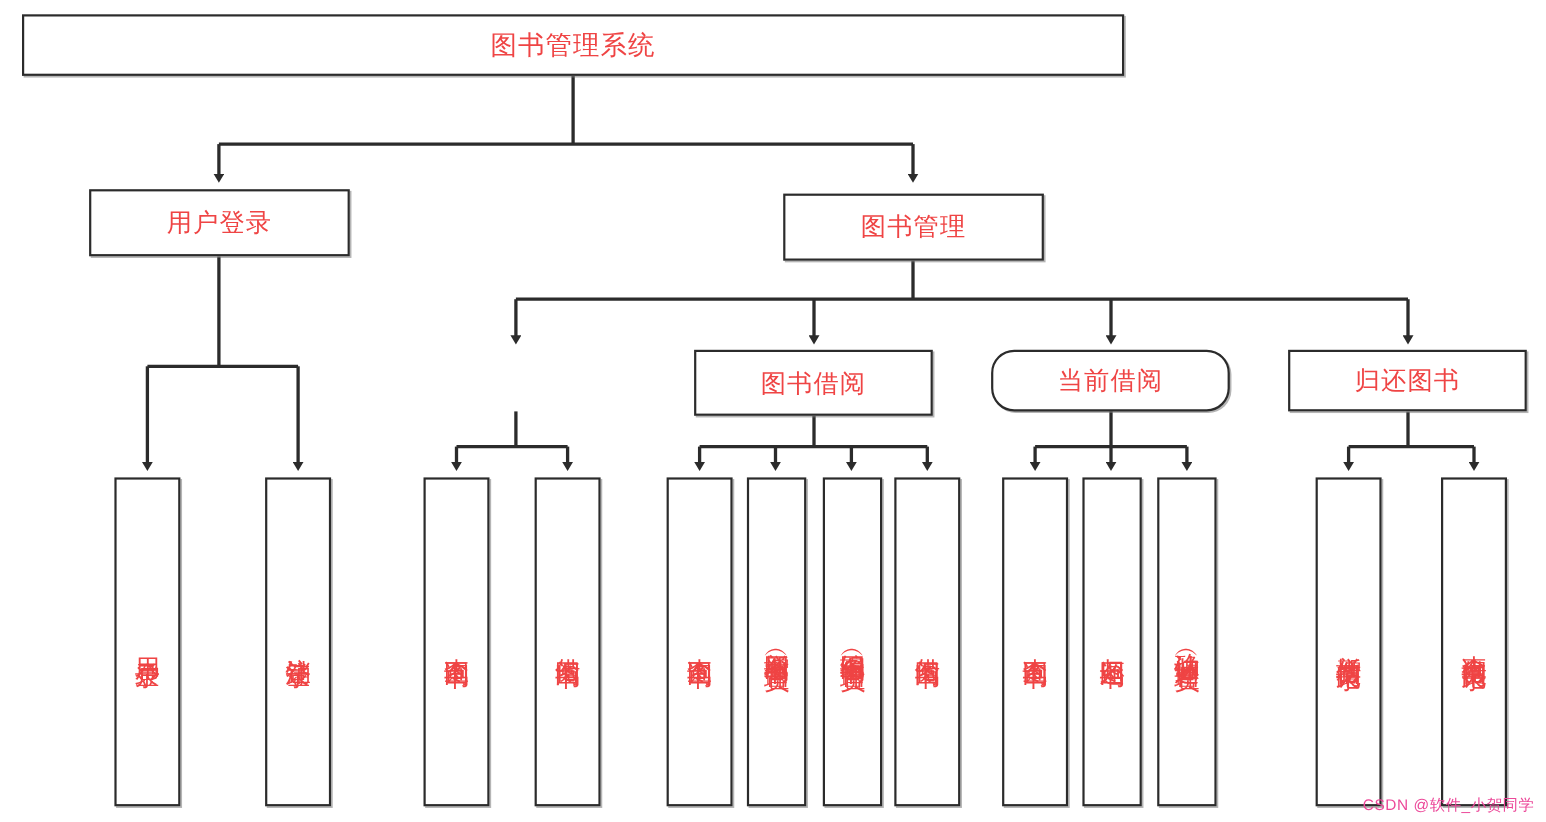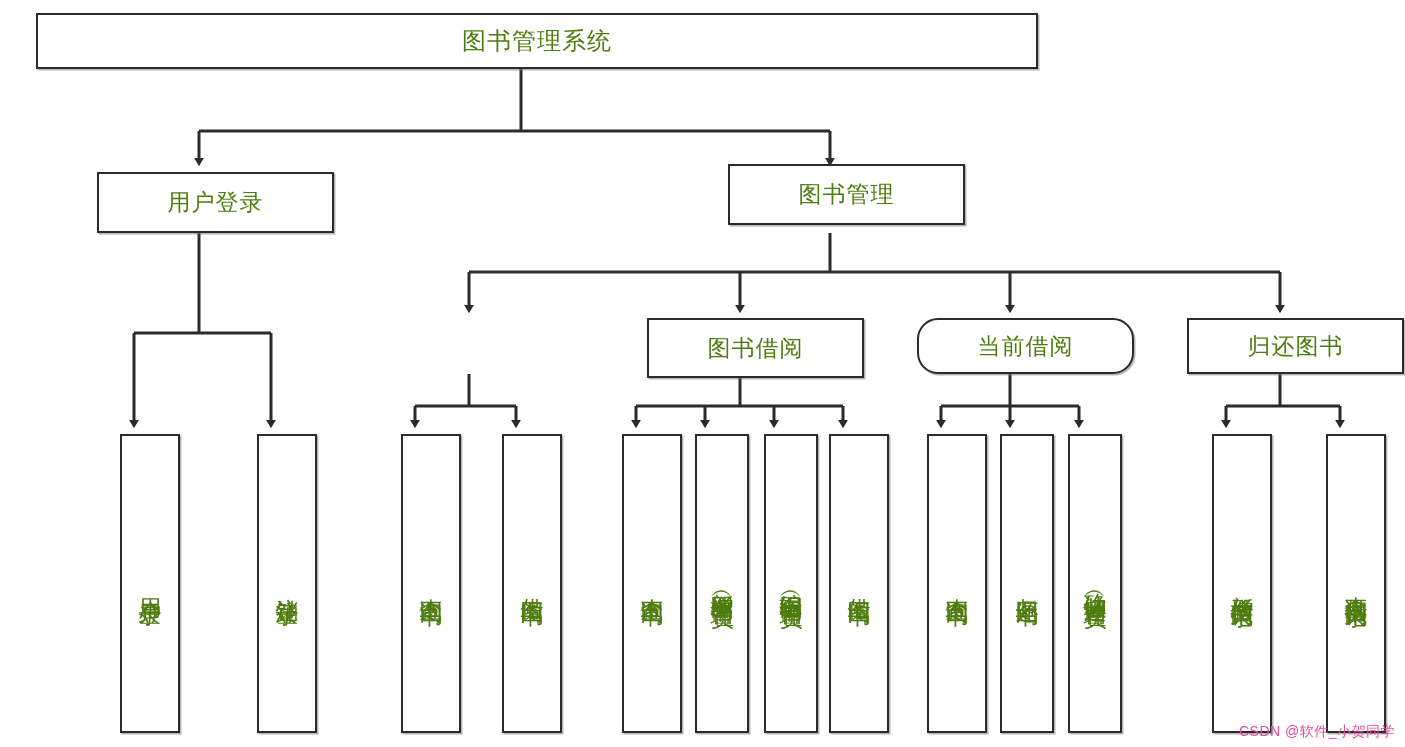--- a/index.html
+++ b/index.html
@@ -27,23 +27,22 @@
     pointer-events: none;
   }
   .node {
     position: absolute;
     box-sizing: border-box;
     background: #ffffff;
     border: 2px solid #2b2b2b;
     display: flex;
     align-items: center;
     justify-content: center;
-    color: #4d7c0f;
+    color: #ef4444;
     box-shadow: 1.5px 1.5px 0 rgba(120,120,120,0.55);
-    margin-left: 16px;
   }
   .node-h {
     font-size: 23px;
     letter-spacing: 1px;
     white-space: nowrap;
   }
   .node-root {
     font-size: 24px;
   }
   .node-v {
@@ -128,21 +127,21 @@
     </g>
   </svg>
 
   <div class="node node-h node-root" style="left:20px; top:13px; width:1002px; height:56px;">
     <span>图书管理系统</span>
   </div>
 
   <div class="node node-h" style="left:81px; top:172px; width:237px; height:61px;">
     <span>用户登录</span>
   </div>
-  <div class="node node-h" style="left:712px; top:164px; width:237px; height:61px;">
+  <div class="node node-h" style="left:712px; top:176px; width:237px; height:61px;">
     <span>图书管理</span>
   </div>
 
   <div class="node node-h" style="left:631px; top:318px; width:217px; height:60px;">
     <span>图书借阅</span>
   </div>
   <div class="node node-h" style="left:901px; top:318px; width:217px; height:56px;border-radius:21px;">
     <span>当前借阅</span>
   </div>
   <div class="node node-h" style="left:1171px; top:318px; width:217px; height:56px;">

